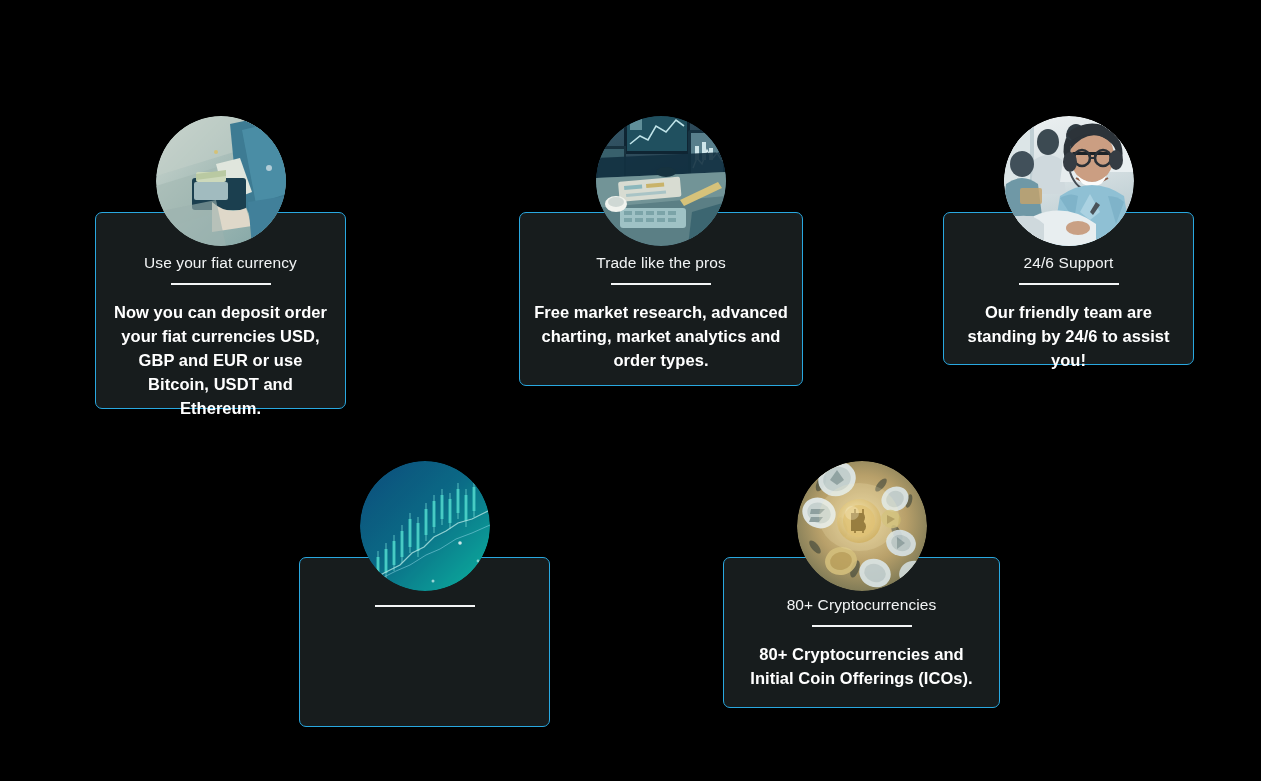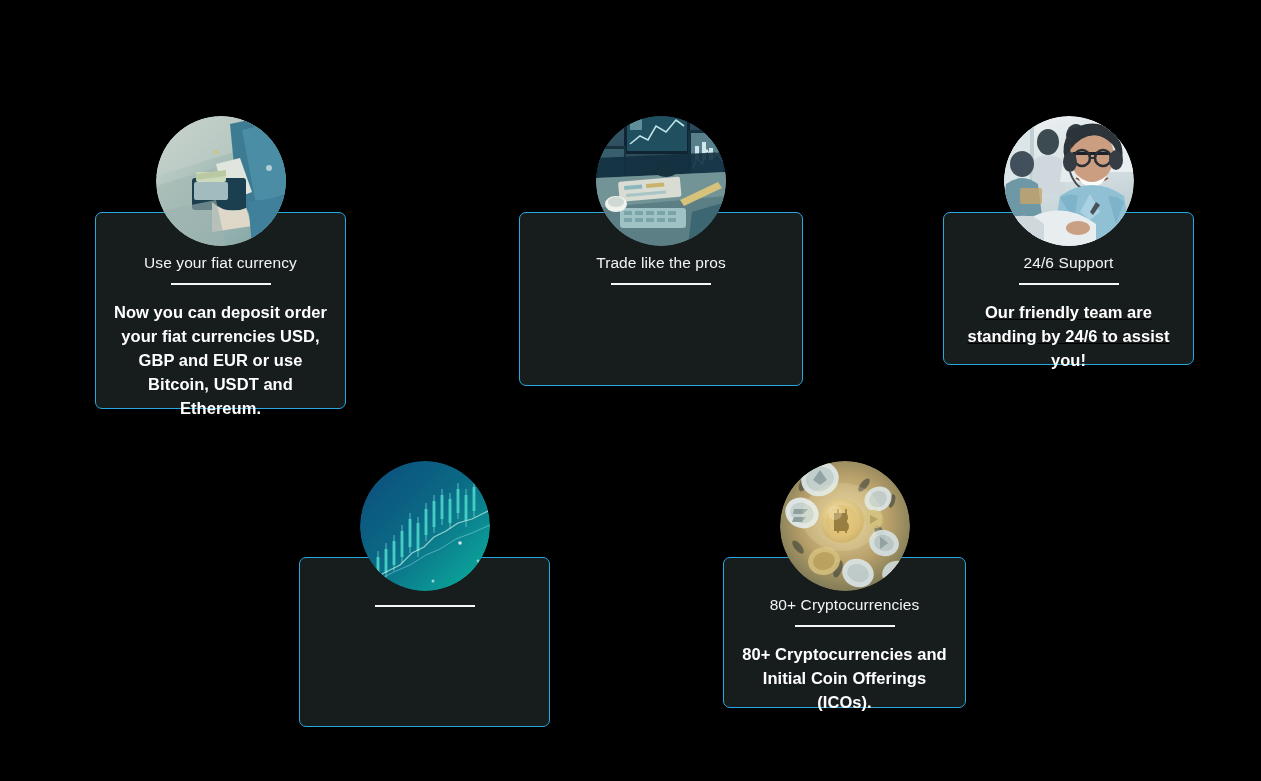--- a/index.html
+++ b/index.html
@@ -78,23 +78,23 @@
     font-size: 16.5px;
     font-weight: 700;
     line-height: 24px;
     margin: 15px 0 0 0;
     letter-spacing: 0.05px;
   }
 
   
   #card-0 { left: 95px;  top: 212px; width: 251px; height: 197px; padding-top: 40px; }
   #card-1 { left: 519px; top: 212px; width: 284px; height: 174px; padding-top: 40px; }
-  #card-2 { left: 943px; top: 212px; width: 251px; height: 153px; padding-top: 40px; text-decoration: underline; }
+  #card-2 { left: 943px; top: 212px; width: 251px; height: 153px; padding-top: 40px; }
   #card-3 { left: 299px; top: 557px; width: 251px; height: 170px; padding-top: 37px; }
-  #card-4 { left: 723px; top: 557px; width: 243px; height: 151px; padding-top: 37px; }
+  #card-4 { left: 723px; top: 557px; width: 277px; height: 151px; padding-top: 37px; }
 </style>
 </head>
 <body>
 
 <div class="features-section">
 
   <div class="feature-card" id="card-0">
     <div class="feature-media">
       <svg viewBox="0 0 130 130" xmlns="http://www.w3.org/2000/svg">
         <defs>
@@ -184,20 +184,21 @@
           <ellipse cx="20" cy="86" rx="8" ry="5" fill="#cfd8d4"></ellipse>
           <path d="M84 84 L122 66 L126 72 L88 90 Z" fill="#d6c27a"></path>
           <ellipse cx="70" cy="56" rx="10" ry="5" fill="#16323f"></ellipse>
           <path d="M96 96 L130 86 L130 130 L92 130 Z" fill="#35606b" opacity="0.8"></path>
         </g>
       </svg>
     </div>
     <div class="feature-body">
       <h3 class="feature-title">Trade like the pros</h3>
       <hr class="feature-divider">
+      <p class="feature-desc">Free market research, advanced charting, market analytics and order types.</p>
     </div>
   </div>
 
   <div class="feature-card" id="card-2">
     <div class="feature-media">
       <svg viewBox="0 0 130 130" xmlns="http://www.w3.org/2000/svg">
         <defs>
           <clipPath id="c2">
               <circle cx="65" cy="65" r="65"></circle>
             </clipPath>

